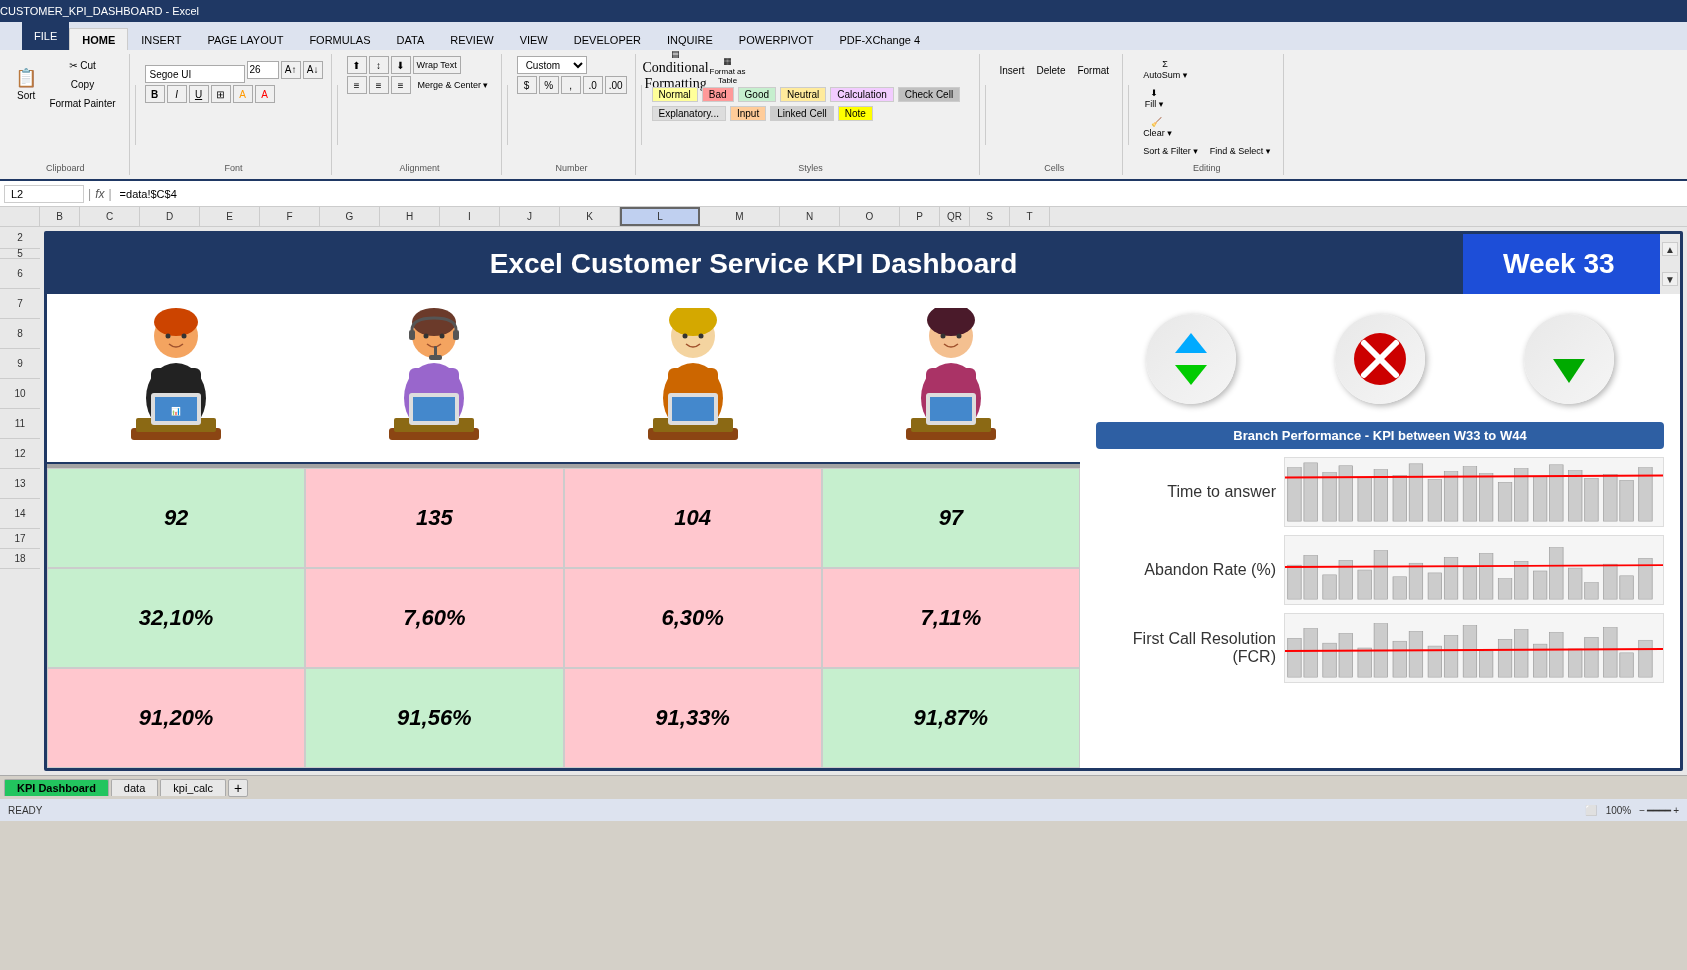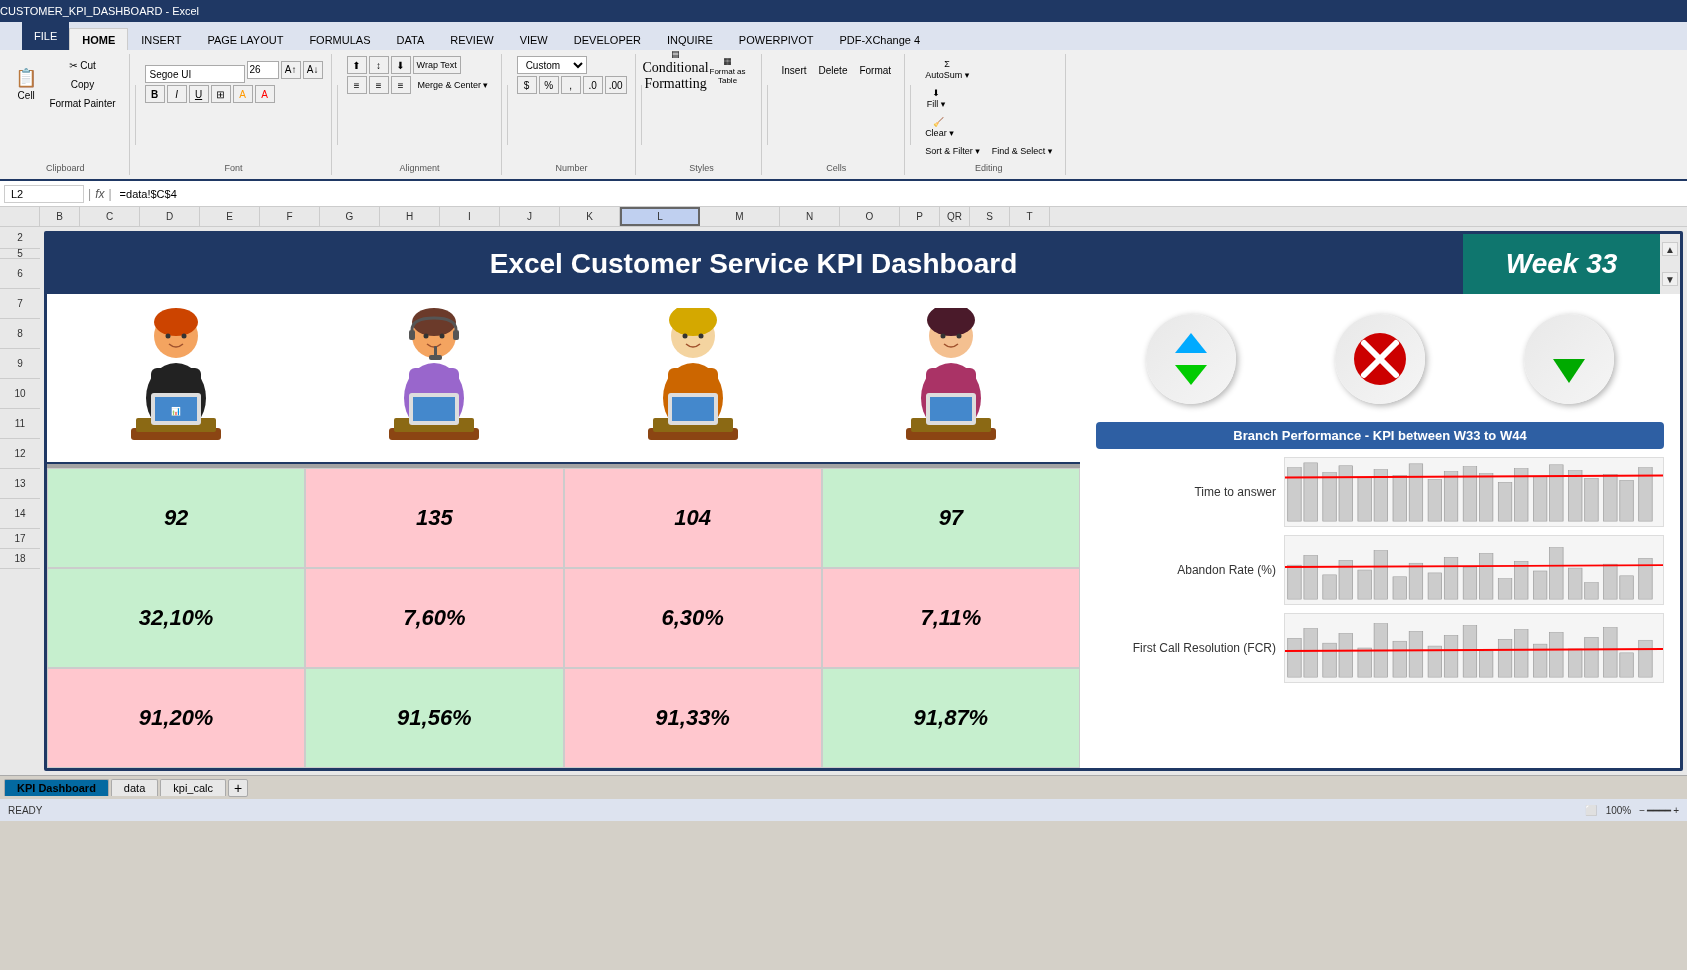--- a/index.html
+++ b/index.html
@@ -193,29 +193,27 @@
     .dashboard-title {
       flex: 1;
       background: #1f3864;
       color: white;
       font-size: 28px;
       font-weight: bold;
       text-align: center;
       padding: 14px 20px;
     }
     .dashboard-week {
-      background: #0f766e;
+      background: #1d4ed8;
       color: white;
       font-size: 28px;
       font-weight: bold;
-      text-align: center;
       padding: 14px 40px;
       min-width: 200px;
       border-left: 3px solid #1f3864;
-      font-style: italic;
     }
     .week-scroll {
       display: flex;
       flex-direction: column;
       background: #e8e8e8;
       width: 20px;
       justify-content: space-around;
       align-items: center;
     }
     .scroll-arrow {
@@ -326,21 +324,21 @@
       font-weight: bold;
     }
 
     .kpi-chart-row {
       display: flex;
       align-items: center;
       gap: 8px;
     }
     .kpi-chart-label {
       width: 180px;
-      font-size: 12px;
+      font-size: 16px;
       color: #333;
       text-align: right;
       flex-shrink: 0;
     }
     .mini-chart {
       flex: 1;
       height: 70px;
       background: #f5f5f5;
       border: 1px solid #ddd;
       position: relative;
@@ -360,21 +358,21 @@
     .sheet-tab {
       padding: 2px 12px;
       background: #e8e8e8;
       border: 1px solid #aaa;
       border-bottom: none;
       font-size: 11px;
       cursor: pointer;
       border-radius: 2px 2px 0 0;
     }
     .sheet-tab.active {
-      background: #0369a1;
+      background: #22c55e;
       font-weight: bold;
     }
     .add-sheet-btn {
       width: 20px;
       height: 18px;
       border: 1px solid #aaa;
       background: #e8e8e8;
       display: flex;
       align-items: center;
       justify-content: center;
@@ -465,21 +463,21 @@
   <div class="ribbon-tab">POWERPIVOT</div>
   <div class="ribbon-tab">PDF-XChange 4</div>
 </div>
 
 <div class="ribbon-content">
 
   <div class="ribbon-group">
     <div class="ribbon-row">
       <div class="ribbon-btn ribbon-btn-large">
         <span class="ribbon-icon">📋</span>
-        <span>Cell</span>
+        <span>Sort</span>
       </div>
       <div style="display:flex;flex-direction:column;gap:2px;">
         <div class="ribbon-btn">
           <span>✂ Cut</span>
         </div>
         <div class="ribbon-btn">
           <span>Copy</span>
         </div>
         <div class="ribbon-btn">
           <span>Format Painter</span>
@@ -554,20 +552,32 @@
   <div class="ribbon-group">
     <div class="ribbon-row">
       <div class="ribbon-btn" style="font-size:9px;width:50px;text-align:center;height:28px;">
         <span>▤</span>
         <span style="font-size:14px;font-family:Liberation Serif, serif;">Conditional Formatting</span>
       </div>
       <div class="ribbon-btn" style="font-size:9px;width:50px;text-align:center;height:28px;">
         <span>▦</span>
         <span style="font-size:8px;">Format as Table</span>
       </div>
+    </div>
+    <div class="ribbon-row" style="flex-wrap:wrap;max-width:320px;">
+      <span class="style-btn style-normal">Normal</span>
+      <span class="style-btn style-bad">Bad</span>
+      <span class="style-btn style-good">Good</span>
+      <span class="style-btn style-neutral">Neutral</span>
+      <span class="style-btn style-calc">Calculation</span>
+      <span class="style-btn style-check">Check Cell</span>
+      <span class="style-btn style-explanatory">Explanatory...</span>
+      <span class="style-btn style-input">Input</span>
+      <span class="style-btn style-linked">Linked Cell</span>
+      <span class="style-btn style-note">Note</span>
     </div>
     <div class="ribbon-group-label">Styles</div>
   </div>
   <div class="separator"></div>
 
   <div class="ribbon-group">
     <div class="ribbon-row">
       <div class="ribbon-btn ribbon-btn-large" style="height:28px;">
         <span>Insert</span>
       </div>

